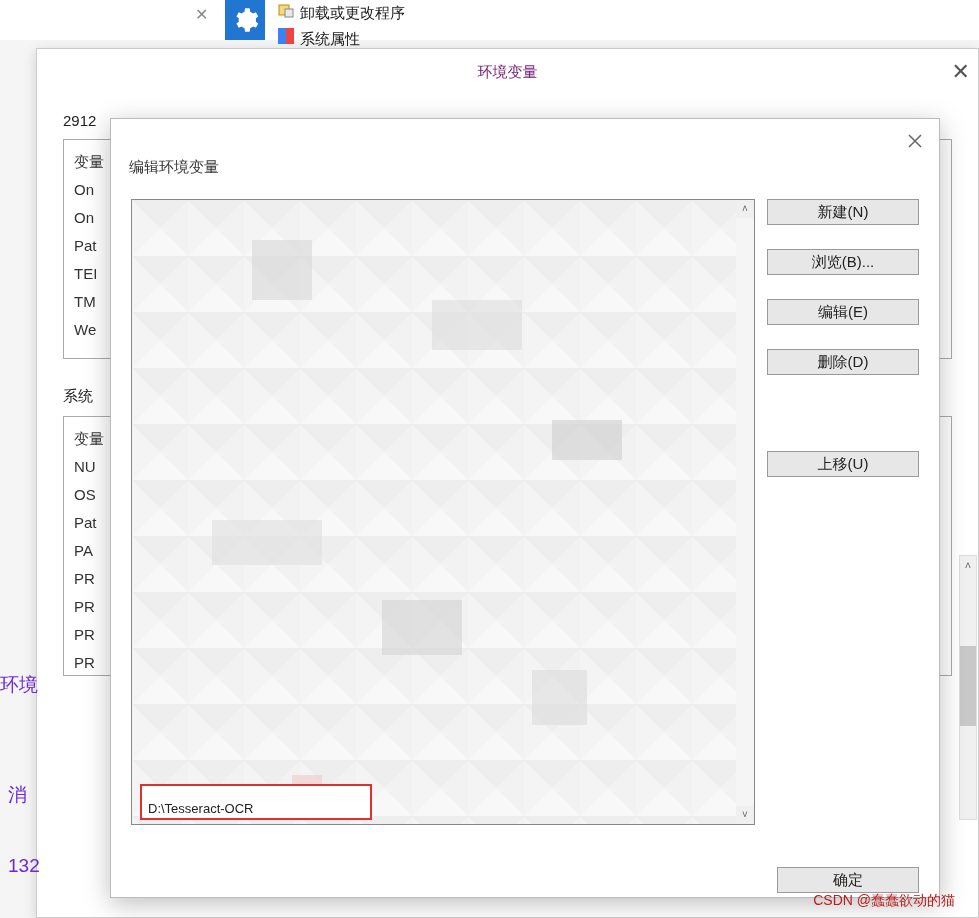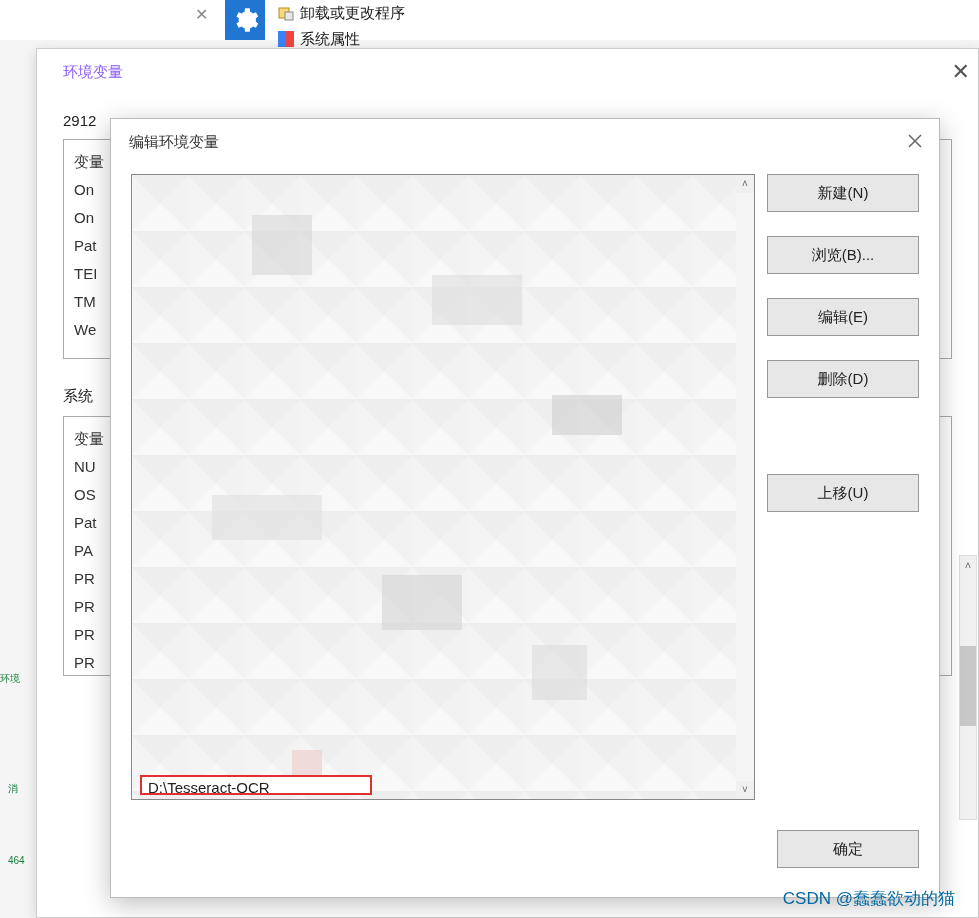--- a/index.html
+++ b/index.html
@@ -34,37 +34,38 @@
       display: flex; align-items: center; justify-content: center;
     }
     .bg-gear svg { fill: #fff; width: 28px; height: 28px; }
     .bg-links {
       position: absolute;
       top: 0; left: 278px;
       font-size: 15px;
       line-height: 22px;
       color: #1a1a1a;
     }
-    .bg-link-item { display: flex; align-items: center; gap: 6px; padding: 2px 0; }
+    .bg-link-item { display: flex; gap: 6px; padding: 2px 0; }
     .bg-link-icon { width: 16px; height: 16px; display: inline-block; }
     .icon-uninstall svg { width:16px;height:16px; }
     .icon-sysprop { width:16px;height:16px;background:linear-gradient(90deg,#3b82f6 50%,#ef4444 50%);}
 
     
     .env-dialog {
       position: absolute;
       top: 48px; left: 36px; right: 0; bottom: 0;
       background: #fff;
       border: 1px solid #ccc;
       box-shadow: 0 3px 12px rgba(0,0,0,0.15);
     }
     .env-title {
       padding: 14px 26px;
       font-size: 15px;
-      color: #8b5cf6;
+      color: #701a75;
+      text-align: center;
     }
     .env-close {
       position: absolute;
       top: 10px; right: 0;
       font-size: 22px;
       color: #555;
       padding: 0 8px;
     }
     .env-body {
       padding: 10px 26px;
@@ -83,22 +84,22 @@
       line-height: 28px;
       margin-bottom: 28px;
       overflow: hidden;
     }
     .env-list-box.sys { height: 260px; }
     .env-row { white-space: nowrap; }
 
     .env-side-fragment {
       position: absolute;
       left: 0;
-      font-size: 10px;
-      color: #15803d;
+      font-size: 19px;
+      color: #6d28d9;
     }
     .env-side-fragment.env { top: 672px; }
     .env-side-fragment.cancel { top: 782px; left: 8px; }
     .env-side-fragment.num { top: 855px; left: 8px; }
 
     .bg-scrollbar {
       position: absolute;
       top: 555px; right: 2px;
       width: 18px; height: 265px;
       background: #f0f0f0;
@@ -117,20 +118,21 @@
       top: 118px; left: 110px;
       width: 830px; height: 780px;
       background: #fff;
       border: 1px solid #bbb;
       box-shadow: 0 6px 24px rgba(0,0,0,0.25);
     }
     .edit-title {
       padding: 14px 18px 10px 18px;
       font-size: 15px;
       color: #333;
+      margin-top: 25px;
     }
     .edit-close {
       position: absolute;
       top: 8px; right: 10px;
       width: 28px; height: 28px;
       display: flex; align-items: center; justify-content: center;
       color: #666;
     }
     .edit-close svg { width: 16px; height: 16px; stroke: #666; stroke-width: 1.5; }
     .edit-body {
@@ -173,57 +175,57 @@
       background: #f5f5f5;
     }
     .edit-list-scroll .arr {
       width:18px;height:18px;text-align:center;font-size:10px;color:#666;
       line-height:18px;background:#f0f0f0;
     }
     .edit-list-scroll .arr.dn { position:absolute;bottom:0; }
     .path-entry {
       position: absolute;
       bottom: 4px; left: 8px;
-      width: 232px; height: 20px;
+      width: 232px; height: 36px;
       border: 2.5px solid #e03030;
       background: #fff;
-      font-size: 15px;
+      font-size: 13px;
       padding: 2px 6px;
       color: #222;
-      display: flex; align-items: flex-start;
+      display: flex; align-items: flex-end;
     }
     .edit-buttons {
       position: absolute;
       top: 12px; right: 20px;
       width: 152px;
       display: flex; flex-direction: column;
     }
     .win-btn {
-      height: 38px;
+      height: 26px;
       border: 1px solid #999;
       background: #e7e7e7;
       font-size: 15px;
       color: #222;
       cursor: default;
       margin-bottom: 24px;
       font-family: inherit;
     }
     .gap-lg { margin-top: 52px; }
     .edit-footer {
       position: absolute;
       bottom: 22px; right: 20px;
       display: flex; gap: 12px; align-items: center;
     }
     .edit-footer .win-btn { width: 142px; margin-bottom: 0; }
 
     .watermark {
       position: absolute;
       bottom: 8px; right: 24px;
-      font-size: 17px;
-      color: #0369a1;
+      font-size: 14px;
+      color: #b91c1c;
       z-index: 50;
     }
   </style>
 </head>
 <body>
 
 <div class="bg-top"></div>
 <div class="bg-close-x">✕</div>
 <div class="bg-gear">
   <svg viewBox="0 0 24 24">
@@ -270,21 +272,21 @@
       <div class="env-row">PR</div>
       <div class="env-row">PR</div>
       <div class="env-row">PR</div>
       <div class="env-row">PR</div>
     </div>
   </div>
 </div>
 
 <div class="env-side-fragment env">环境</div>
 <div class="env-side-fragment cancel">消</div>
-<div class="env-side-fragment num">464</div>
+<div class="env-side-fragment num">132</div>
 
 <div class="bg-scrollbar">
   <div class="bg-scrollbar-arrow">˄</div>
   <div class="bg-scrollbar-thumb"></div>
 </div>
 
 <div class="edit-dialog">
   <div class="edit-title">编辑环境变量</div>
   <div class="edit-close">
     <svg viewBox="0 0 16 16">

